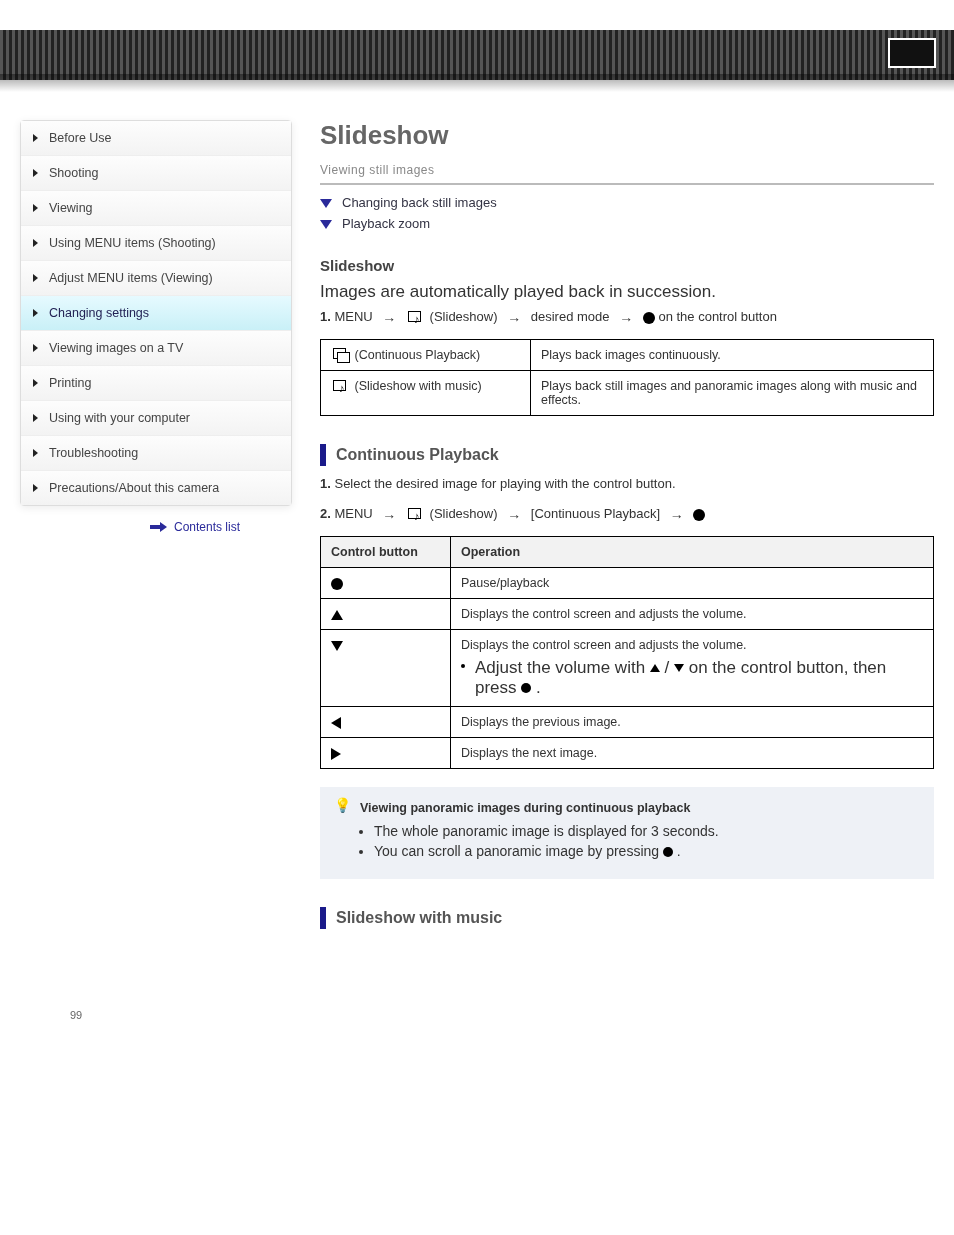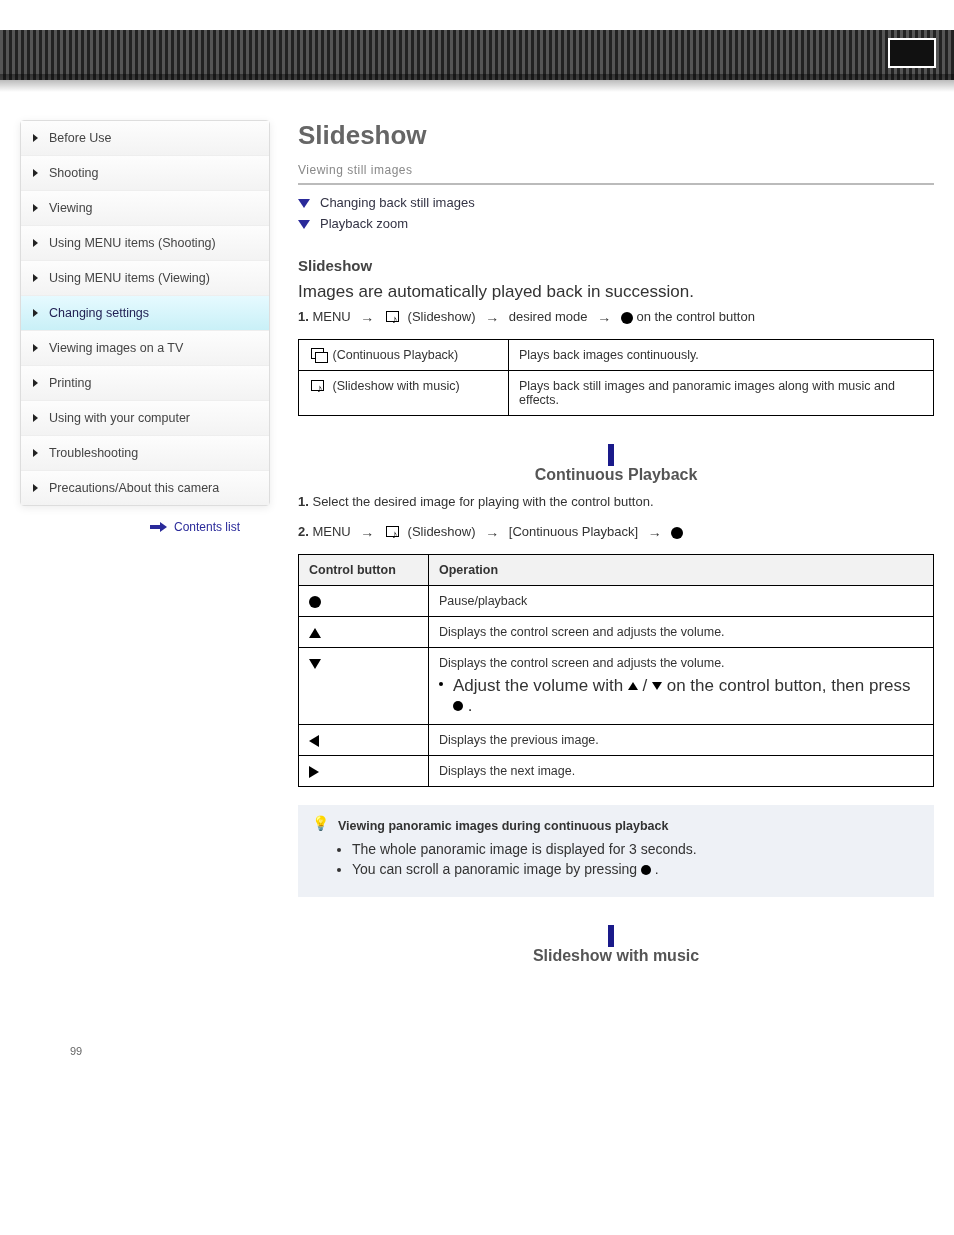--- a/index.html
+++ b/index.html
@@ -11,21 +11,21 @@
     margin-top: 30px;
   }
   .topbar::after { content:""; position:absolute; bottom:-12px; left:0; right:0; height:18px;
     background: linear-gradient(to bottom, rgba(0,0,0,0.4), rgba(0,0,0,0)); }
   .topbar .box {
     position:absolute; right:18px; top:8px; width:48px; height:30px;
     border:2px solid #fff; background:#111;
   }
   .page { display:flex; padding: 40px 20px 30px 20px; align-items:flex-start; }
   .sidebar {
-    width: 250px; flex:0 0 240px; margin-right: 28px;
+    width: 272px; flex:0 0 240px; margin-right: 28px;
     border:1px solid #ddd; border-radius:4px;
     background:#fff;
     box-shadow: 0 2px 8px rgba(0,0,0,0.08);
   }
   .sidebar .item {
     padding: 10px 10px 10px 28px; font-size:12.5px; color:#444;
     border-bottom:1px solid #eee; position:relative; cursor:pointer;
     background:linear-gradient(#fdfdfd,#f3f3f3);
   }
   .sidebar .item:last-child { border-bottom:none; }
@@ -59,21 +59,21 @@
   .tri { display:inline-block; width:0; height:0; vertical-align:middle;}
   .tri.up { border-left:6px solid transparent; border-right:6px solid transparent; border-bottom:10px solid #000;}
   .tri.down { border-left:6px solid transparent; border-right:6px solid transparent; border-top:10px solid #000;}
   .tri.left { border-top:6px solid transparent; border-bottom:6px solid transparent; border-right:10px solid #000;}
   .tri.right { border-top:6px solid transparent; border-bottom:6px solid transparent; border-left:10px solid #000;}
   table.plain { width:100%; border-collapse:collapse; margin:6px 0 10px;}
   table.plain td, table.plain th { border:1px solid #000; padding:8px 10px; font-size:12.5px; vertical-align:top; text-align:left;}
   table.plain th { background:#f2f2f2; font-weight:600;}
   table.plain .iconcell { width:210px; }
   table.plain .btncell { width:130px; text-align:left;}
-  .subhead { display:flex; align-items:center; margin:28px 0 10px;flex-direction:column;}
+  .subhead { display:flex; align-items:center; margin:28px 0 10px;}
   .subhead .bar { width:6px; height:22px; background:#1a1a8a; margin-right:10px;}
   .subhead .t { font-size:16px; font-weight:600; color:#555;}
   .hintbox { background:#eef1f6; padding:14px 16px 16px; margin-top:18px; position:relative;}
   .hint-icon { position:absolute; left:14px; top:10px; font-size:14px;}
   .hintbox .ht { font-weight:600; font-size:12.5px; margin-left:24px;}
   .hintbox ul { margin:8px 0 0 38px; padding:0;}
   .hintbox li { font-size:14px; margin:4px 0; list-style: disc;}
   .note-line { font-size:17px; }
   .pagenum { font-size:11px; color:#666; margin:40px 0 10px 70px;}
 </style>
@@ -84,21 +84,21 @@
   <div class="box"></div>
 </div>
 
 <div class="page">
   <div>
     <nav class="sidebar">
       <div class="item">Before Use</div>
       <div class="item">Shooting</div>
       <div class="item">Viewing</div>
       <div class="item">Using MENU items (Shooting)</div>
-      <div class="item">Using MENU items (Viewing)</div>
+      <div class="item">Adjust MENU items (Viewing)</div>
       <div class="item active">Changing settings</div>
       <div class="item">Viewing images on a TV</div>
       <div class="item">Printing</div>
       <div class="item">Using with your computer</div>
       <div class="item">Troubleshooting</div>
       <div class="item">Precautions/About this camera</div>
     </nav>
     <div class="sidebar-links">
       <div class="lnk">
         <span class="arrow-right-icon"></span>

